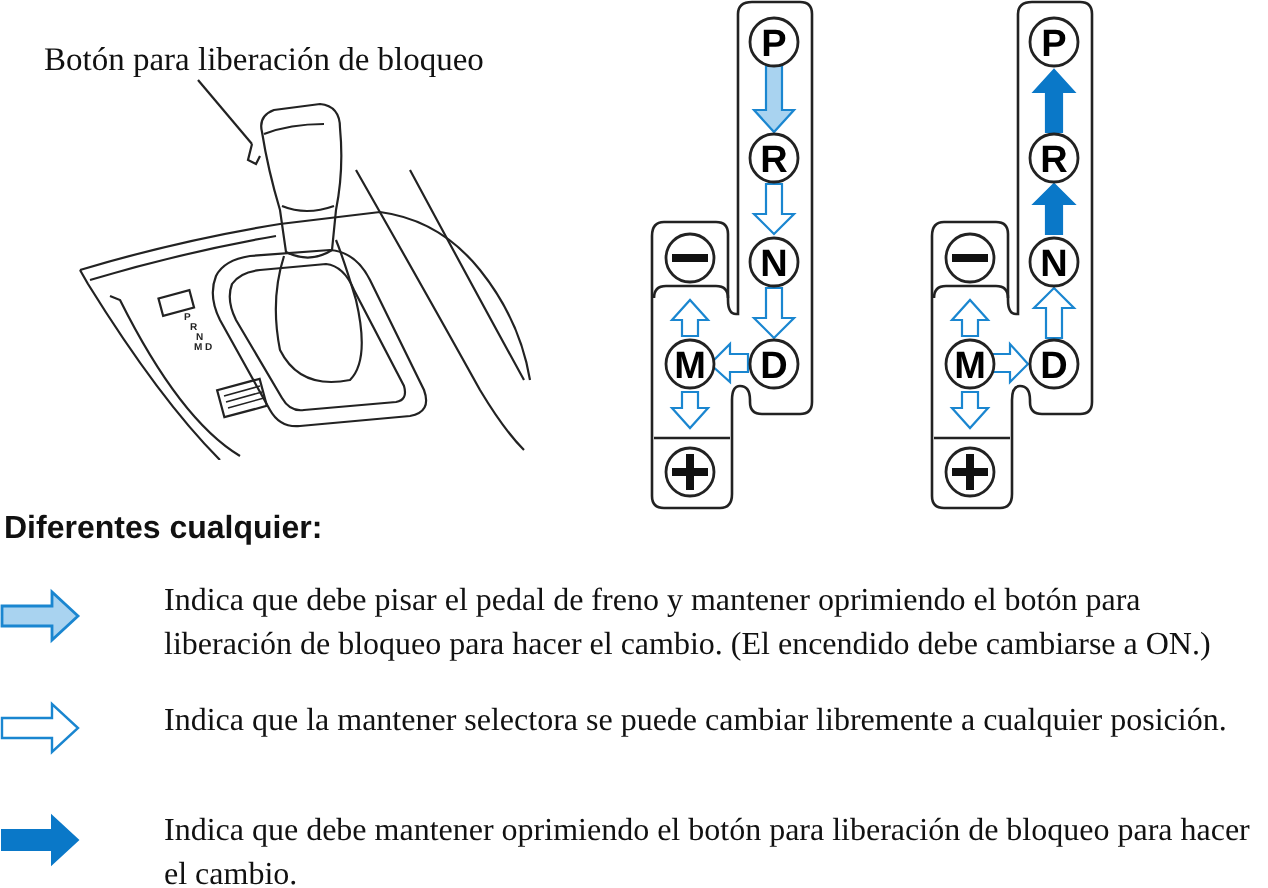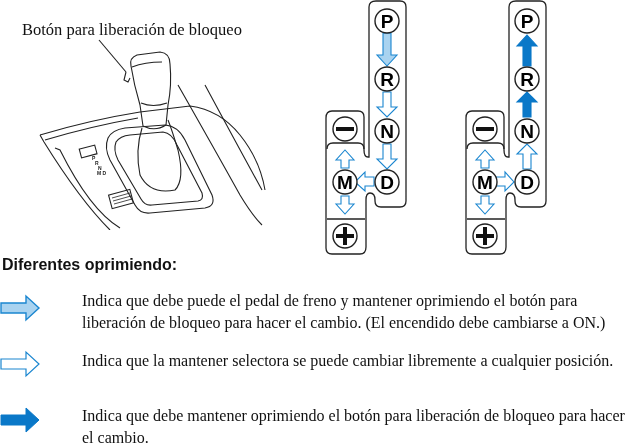--- a/index.html
+++ b/index.html
@@ -156,27 +156,27 @@
       <circle cx="35" cy="129" r="12" fill="#fff" stroke="#222" stroke-width="1.4"></circle>
       <rect x="26" y="127" width="18" height="4" fill="#111"></rect>
     </g>
   <g>
       <circle cx="35" cy="236" r="12" fill="#fff" stroke="#222" stroke-width="1.4"></circle>
       <rect x="26" y="234" width="18" height="4" fill="#111"></rect>
       <rect x="33" y="227" width="4" height="18" fill="#111"></rect>
     </g>
 </svg>
 
-<div id="heading" class="abs">Diferentes oprimiendo:</div>
+<div id="heading" class="abs">Diferentes cualquier:</div>
 
 <div>
   <svg class="legend-arrow" style="top:294px" width="42" height="28">
     <path d="M1 9 L26 9 L26 2 L39 14 L26 26 L26 19 L1 19 Z" fill="#a9d3f0" stroke="#1a86d0" stroke-width="1.4"></path>
   </svg>
-  <div class="legend-text" style="top:290px">Indica que debe puede el pedal de freno y mantener oprimiendo el botón para liberación de bloqueo para hacer el cambio. (El encendido debe cambiarse a ON.)</div>
+  <div class="legend-text" style="top:290px">Indica que debe pisar el pedal de freno y mantener oprimiendo el botón para liberación de bloqueo para hacer el cambio. (El encendido debe cambiarse a ON.)</div>
 
   <svg class="legend-arrow" style="top:350px" width="42" height="28">
     <path d="M1 9 L26 9 L26 2 L39 14 L26 26 L26 19 L1 19 Z" fill="#fff" stroke="#1a86d0" stroke-width="1.2"></path>
   </svg>
   <div class="legend-text" style="top:350px">Indica que la mantener selectora se puede cambiar libremente a cualquier posición.</div>
 
   <svg class="legend-arrow" style="top:406px" width="42" height="28">
     <path d="M1 9 L26 9 L26 2 L39 14 L26 26 L26 19 L1 19 Z" fill="#0a78c8" stroke="#0a78c8" stroke-width="1"></path>
   </svg>
   <div class="legend-text" style="top:405px">Indica que debe mantener oprimiendo el botón para liberación de bloqueo para hacer el cambio.</div>

